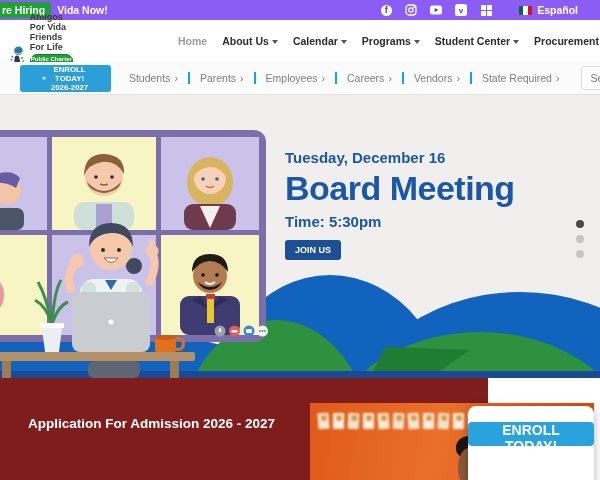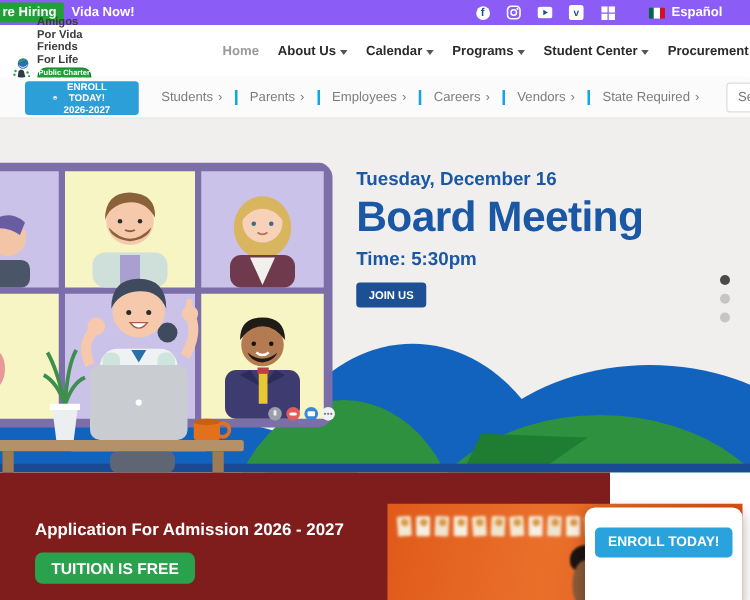--- a/index.html
+++ b/index.html
@@ -48,21 +48,21 @@
   .ulinks a:first-child { border-left:none; }
   .search { display:flex; align-items:center; margin-left:12px; gap:4px; }
   .search input { width:150px; height:24px; border:1px solid #ddd; border-radius:3px; background:#fff;
                   font-family:inherit; font-size:10.5px; color:#555; padding:0 8px; outline:none; }
 
   
   .hero { position:absolute; top:95px; left:0; width:600px; height:283px; background:#f0efed; overflow:hidden; }
   .hero-bg, .scene { position:absolute; }
   .hero-bg { left:0; top:0; }
   .scene { left:-12px; top:35px; }
-  .hero-text { position:absolute; left:285px; top:40px; color:#1a57a5; }
+  .hero-text { position:absolute; left:285px; top:54px; color:#1a57a5; }
   .hero-date { font-size:15px; font-weight:bold; }
   .hero-title { font-size:34px; font-weight:800; letter-spacing:-.5px; margin-top:3px; }
   .hero-time { font-size:15px; font-weight:bold; margin-top:5px; }
   .joinus { margin-top:10px; width:56px; height:20px; background:#1c4f94; color:#fff; border:none; border-radius:3px;
             font-family:inherit; font-size:9px; font-weight:bold; cursor:pointer; }
   .dots { position:absolute; right:16px; top:125px; display:flex; flex-direction:column; gap:7px; }
   .dots span { width:8px; height:8px; border-radius:50%; background:#c7c5c3; cursor:pointer; }
   .dots span.on { background:#4a4a4a; }
 
   
@@ -77,21 +77,21 @@
   .banner i:nth-child(odd){ transform:rotate(-4deg); background:#f3e8d2; }
   .banner i:nth-child(3n){ background:#efe4cf; transform:rotate(3deg); }
   .banner i::after { content:""; display:block; width:6px; height:6px; margin:2px auto 0; border-radius:50%; background:#d89a4a; }
   .child { position:absolute; left:146px; bottom:-6px; width:28px; height:52px; filter:blur(.7px); }
   .child .face { position:absolute; left:2px; top:14px; width:22px; height:38px; border-radius:50% 50% 45% 45%; background:#8a5a3a; }
   .child .hair { position:absolute; left:0; top:2px; width:27px; height:22px; border-radius:50% 50% 40% 40%; background:#1c1410; }
   .ecard { position:absolute; left:468px; top:28px; width:126px; height:80px; background:#fff;
            border-radius:8px 8px 0 0; box-shadow:0 2px 10px rgba(0,0,0,.3); text-align:center; padding-top:9px; }
   .ecard .t { font-size:11px; font-weight:bold; color:#173a5c; line-height:13px; }
   .enroll-today { margin-top:7px; background:#2aa3dd; color:#fff; border:none; border-radius:4px; height:24px;
-                  padding:0 10px; font-family:inherit; font-size:11px; font-weight:bold; cursor:pointer; }
+                  padding:0 10px; font-family:inherit; font-size:14px; font-weight:bold; cursor:pointer; }
 </style>
 </head>
 <body>
 
 <div class="page">
 
   <div class="topbar">
     <span class="hiring">re Hiring</span>
     <a class="applynow">Vida Now!</a>
     <div class="topbar-right">
@@ -358,21 +358,20 @@
 
     <div class="dots">
       <span class="on"></span>
       <span></span>
       <span></span>
     </div>
   </section>
 
   <section class="bottom">
     <div class="adm-head">Application For Admission 2026 - 2027</div>
-    <button class="tuition-btn">TUITION IS FREE</button>
 
     <div class="photo">
       <div class="banner">
         <i></i>
           <i></i>
           <i></i>
           <i></i>
           <i></i>
           <i></i>
           <i></i>

